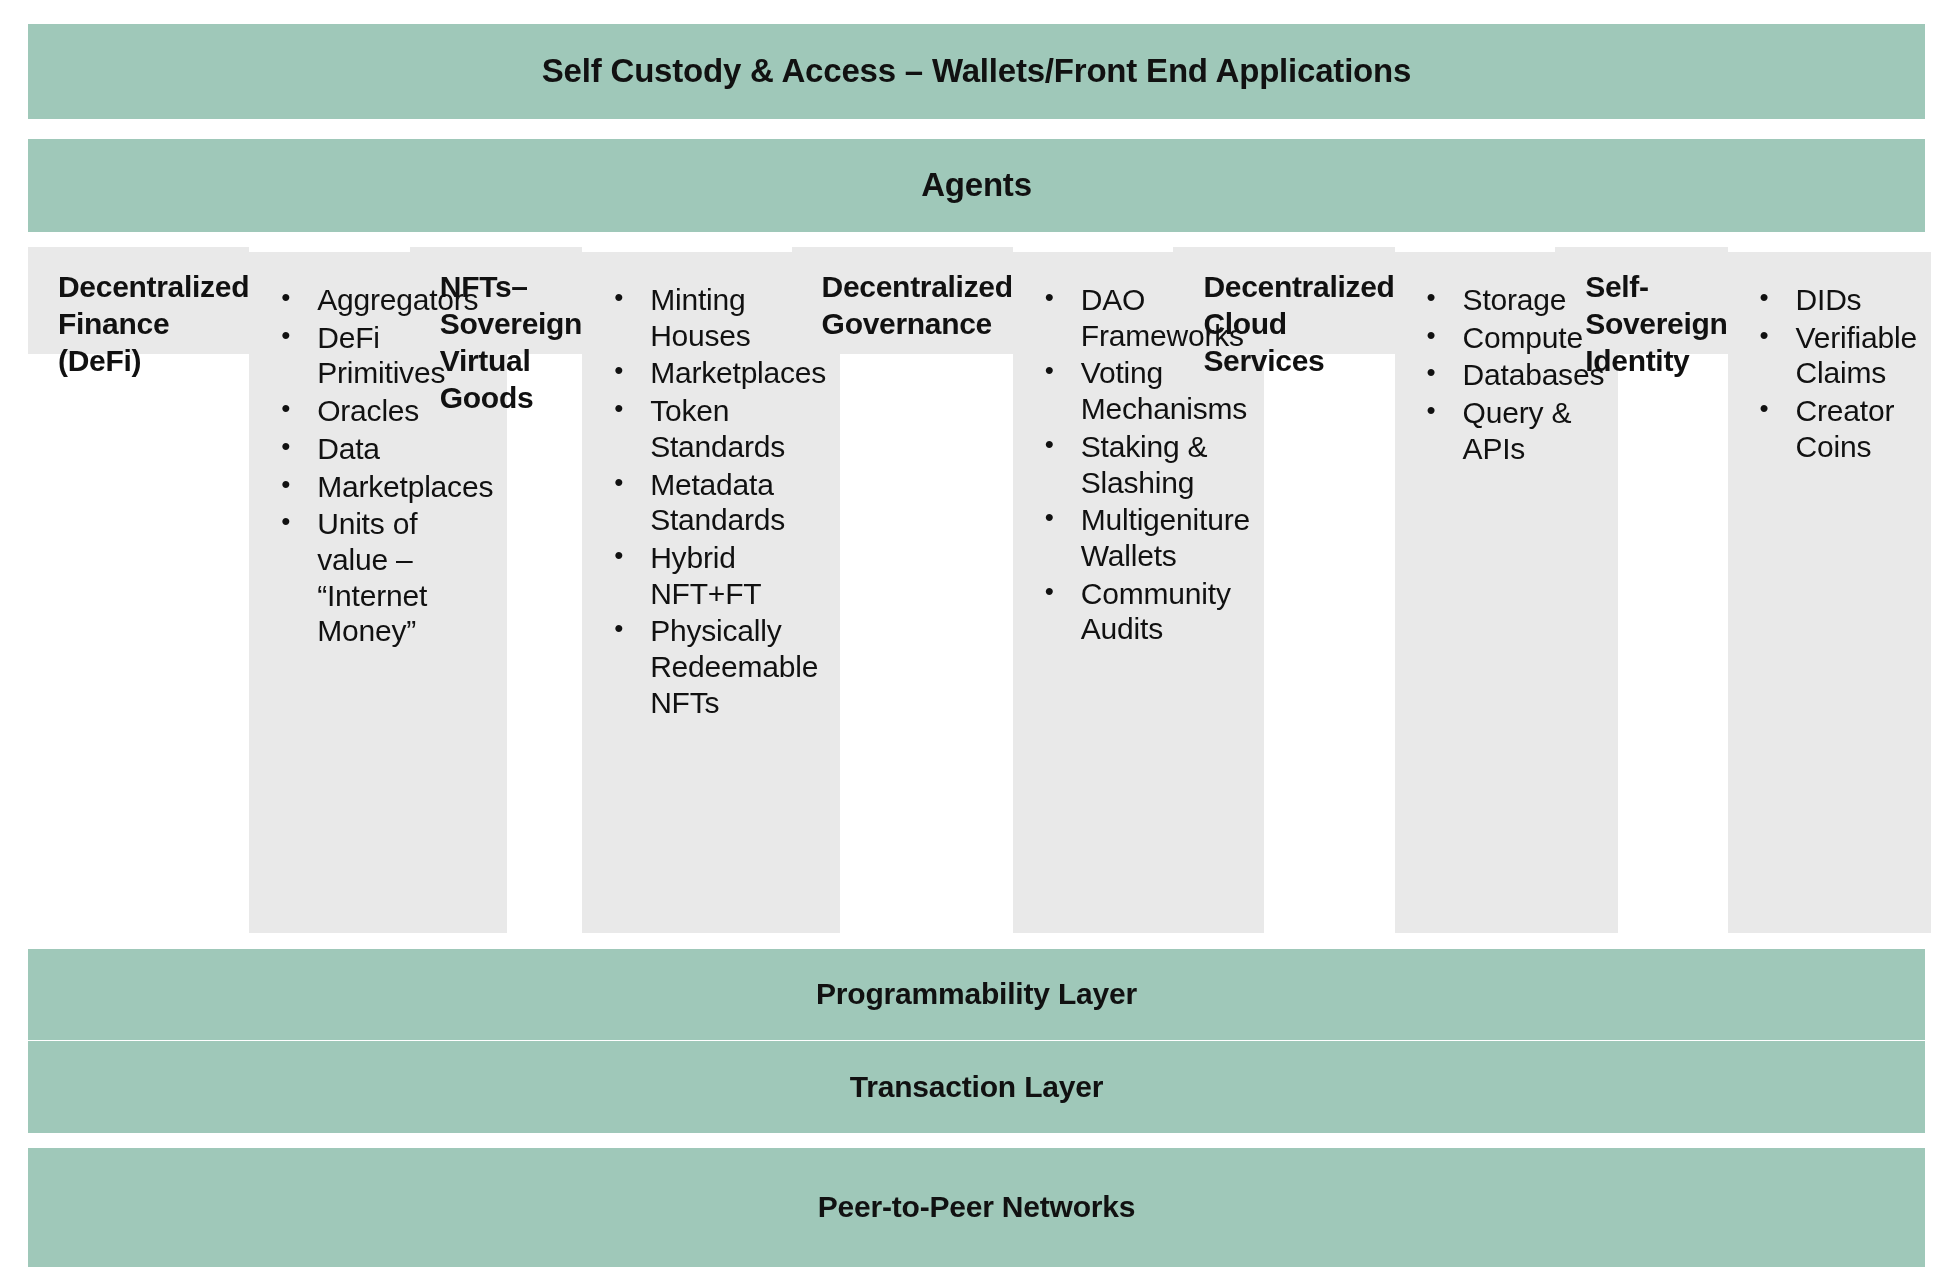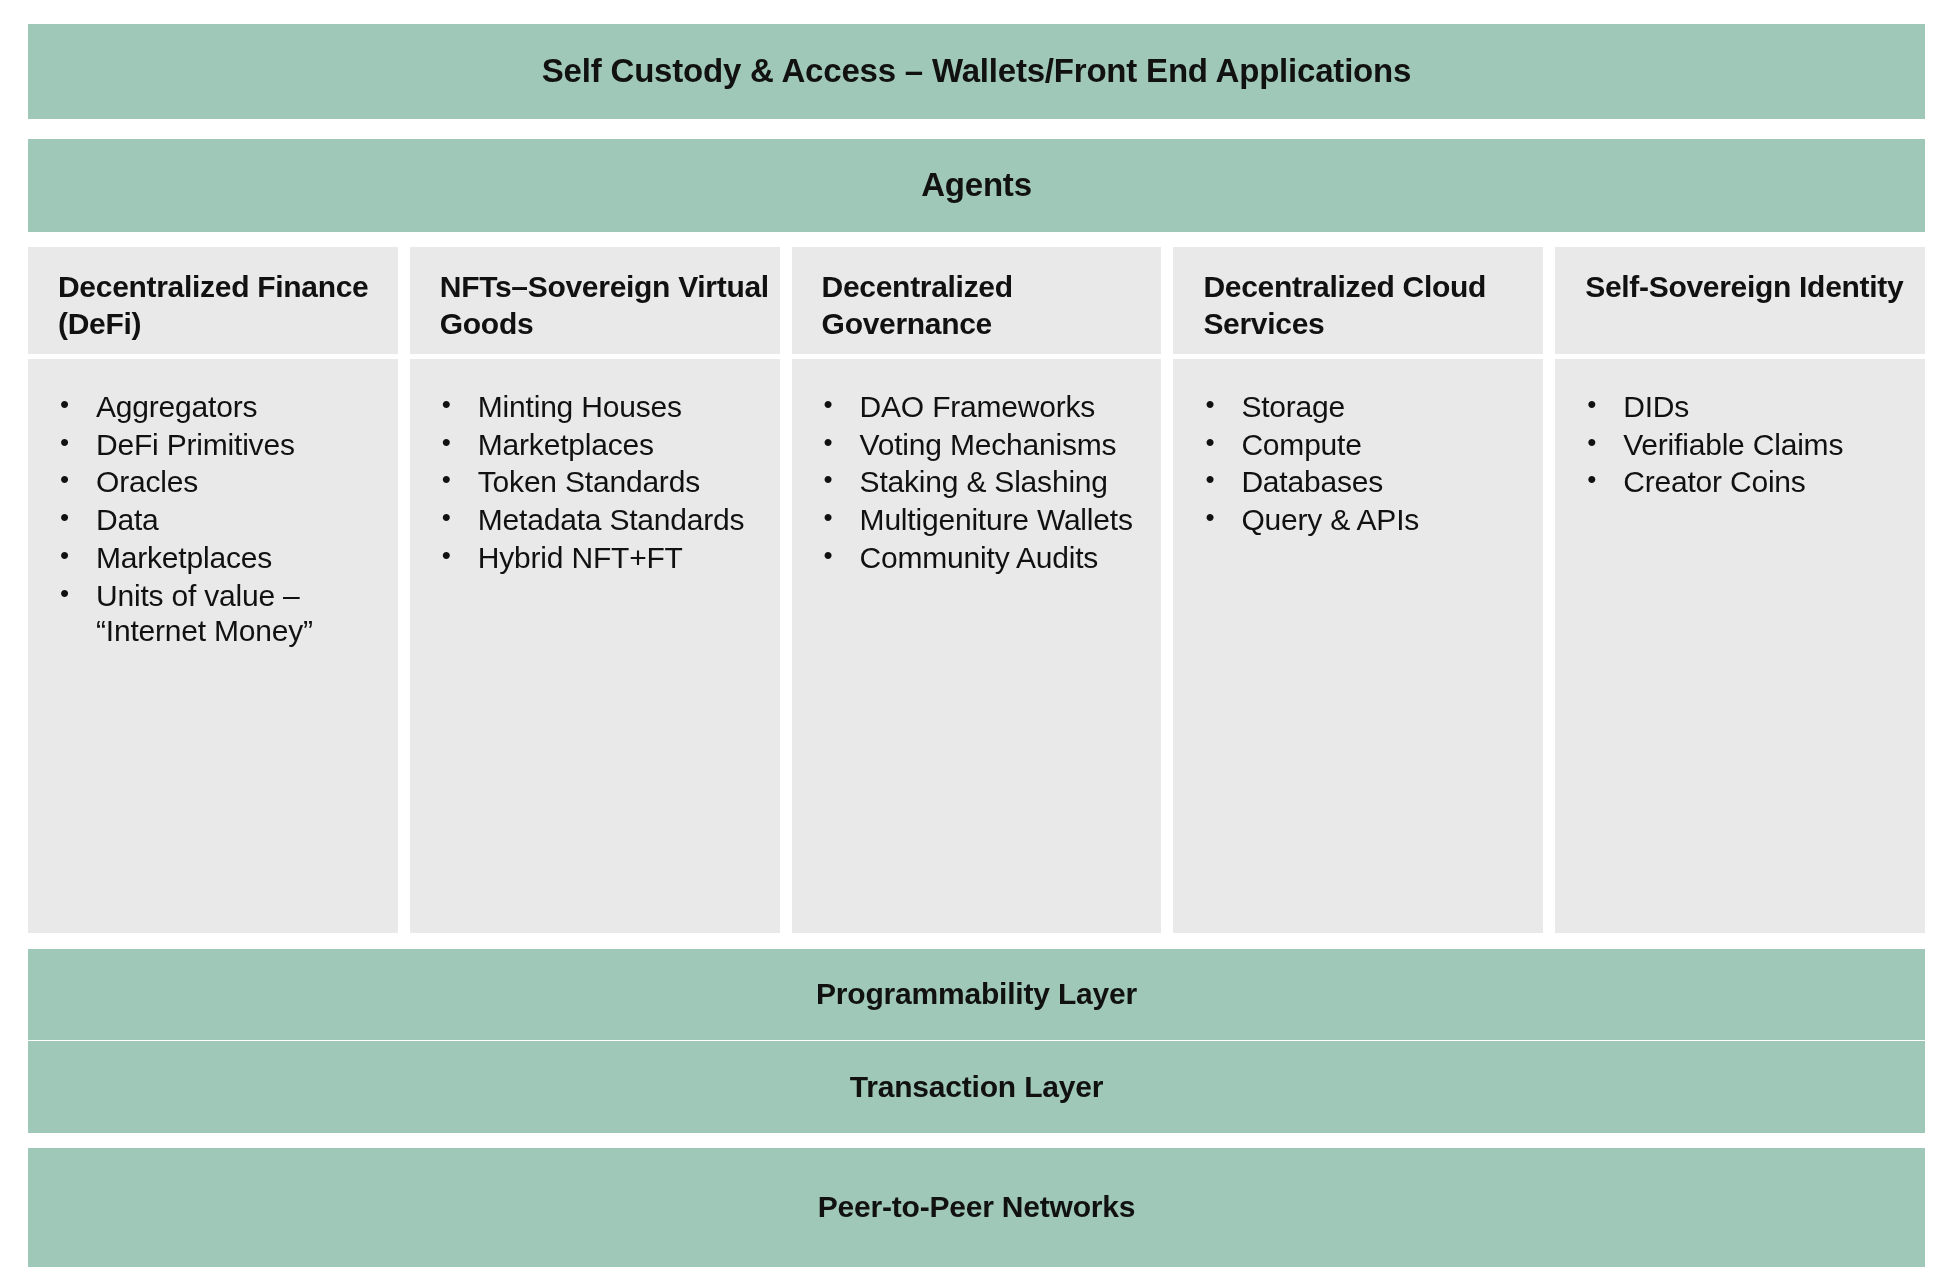--- a/index.html
+++ b/index.html
@@ -45,21 +45,21 @@
   
   #pillars {
     margin-top: 15px;
     display: flex;
     gap: 12px;
     height: 696px;
   }
   .pillar {
     flex: 1 1 0;
     display: flex;
-    flex-direction: column;
+    flex-direction: row;
     min-width: 0;
   }
   .pillar-head {
     background: #e9e9e9;
     height: 107px;
     box-sizing: border-box;
     padding: 22px 0 0 30px;
     font-weight: bold;
     font-size: 30px;
     line-height: 1.23;
@@ -132,20 +132,21 @@
       <div class="pillar-head">
         <span>NFTs–Sovereign Virtual Goods</span>
       </div>
       <div class="pillar-body">
         <ul class="bullets">
           <li>Minting Houses</li>
           <li>Marketplaces</li>
           <li>Token Standards</li>
           <li>Metadata Standards</li>
           <li>Hybrid NFT+FT</li>
+          <li>Physically Redeemable NFTs</li>
         </ul>
       </div>
     </div>
 
     <div class="pillar">
       <div class="pillar-head">
         <span>Decentralized Governance</span>
       </div>
       <div class="pillar-body">
         <ul class="bullets">

